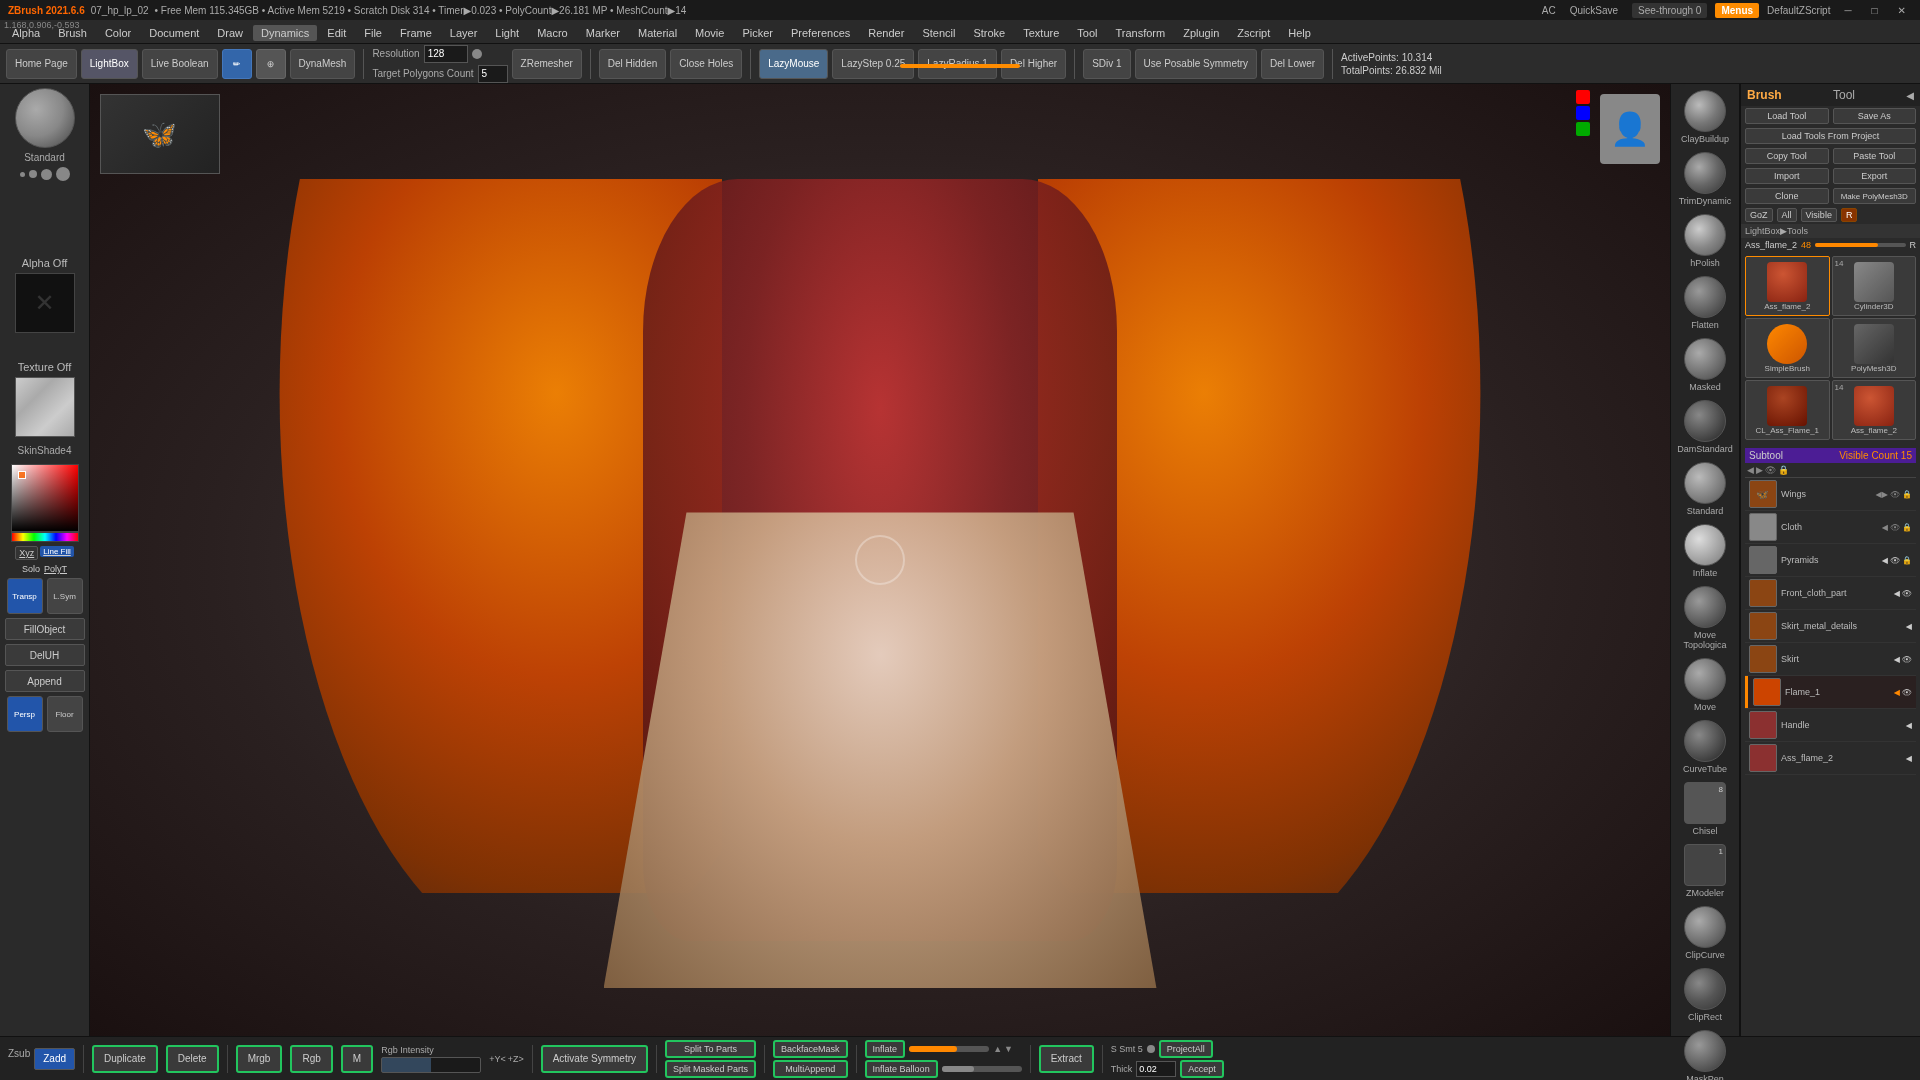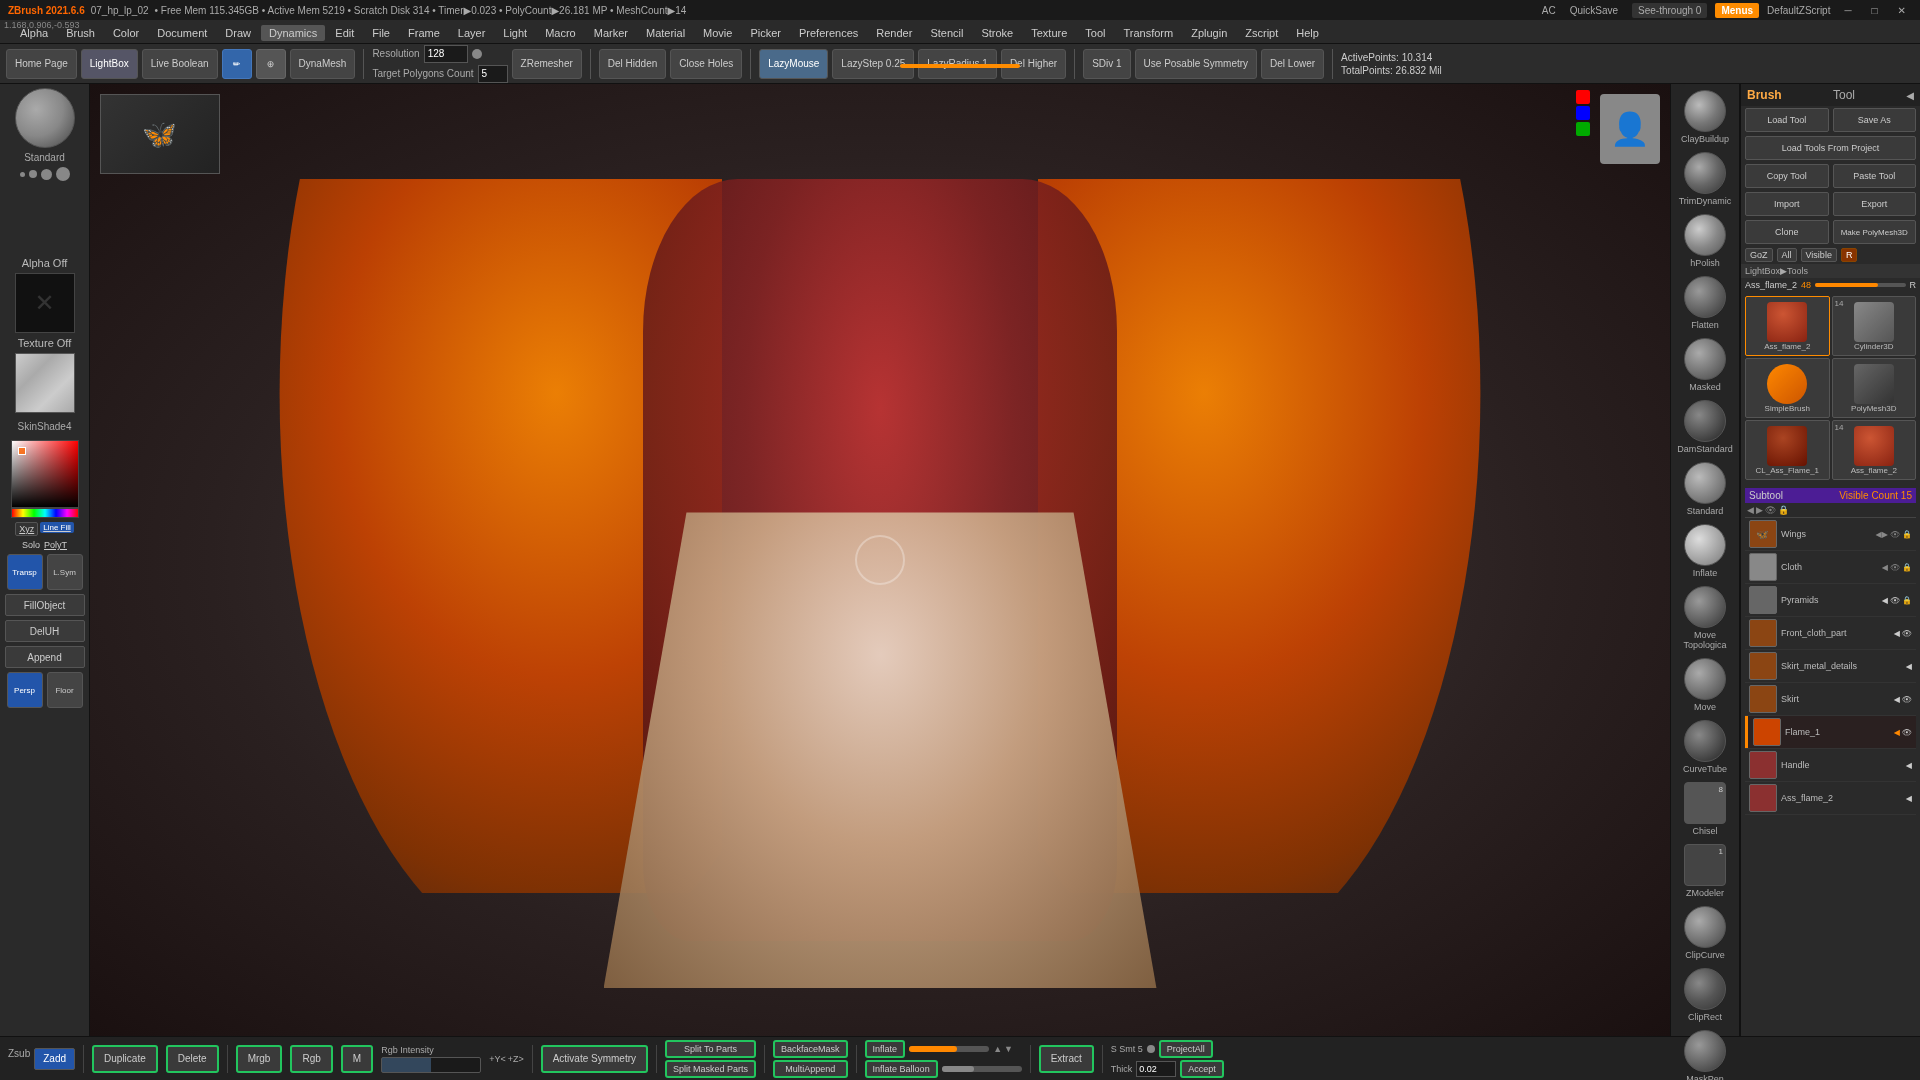--- a/index.html
+++ b/index.html
@@ -29,21 +29,21 @@
     .title-bar-left { flex: 1; display: flex; gap: 6px; align-items: center; }
     .title-bar-right { display: flex; gap: 8px; align-items: center; }
     .title-bar .app-name { color: #ff6600; font-weight: bold; }
 
     
     .menu-bar {
       height: 24px;
       background: #2a2a2a;
       display: flex;
       align-items: center;
-      padding: 0 12px;
+      padding: 0 4px;
       gap: 2px;
       border-bottom: 1px solid #111;
       z-index: 100;
     }
     .menu-item {
       padding: 2px 8px;
       cursor: pointer;
       border-radius: 2px;
       color: #ccc;
       font-size: 11px;
@@ -119,21 +119,21 @@
     .dot-brush { background: #888; border-radius: 50%; }
 
     .alpha-label { font-size: 11px; color: #bbb; margin-top: 8px; }
     .alpha-preview {
       width: 60px; height: 60px;
       background: #111;
       border: 1px solid #444;
       display: flex; align-items: center; justify-content: center;
       color: #333; font-size: 20px;
     }
-    .texture-label { font-size: 11px; color: #bbb; margin-top: 0; }
+    .texture-label { font-size: 11px; color: #bbb; margin-top: 24px; }
     .texture-preview {
       width: 60px; height: 60px;
       background: #aaa;
       border: 1px solid #555;
     }
     .color-picker-area {
       width: 68px;
       height: 68px;
       background: linear-gradient(to bottom, transparent, #000),
                   linear-gradient(to right, #fff, #f00);
@@ -260,21 +260,21 @@
       display: flex;
       flex-direction: column;
       overflow-y: auto;
       font-size: 10px;
     }
     .right-btn-row {
       display: flex; gap: 4px; margin: 2px 4px; flex-wrap: wrap;
     }
     .right-btn {
       flex: 1;
-      height: 24px;
+      height: 16px;
       background: #3a3a3a;
       border: 1px solid #555;
       border-radius: 2px;
       color: #ccc;
       font-size: 9px;
       cursor: pointer;
       display: flex; align-items: center; justify-content: center;
     }
     .goz-row {
       display: flex; align-items: center; gap: 4px; padding: 2px 4px;

